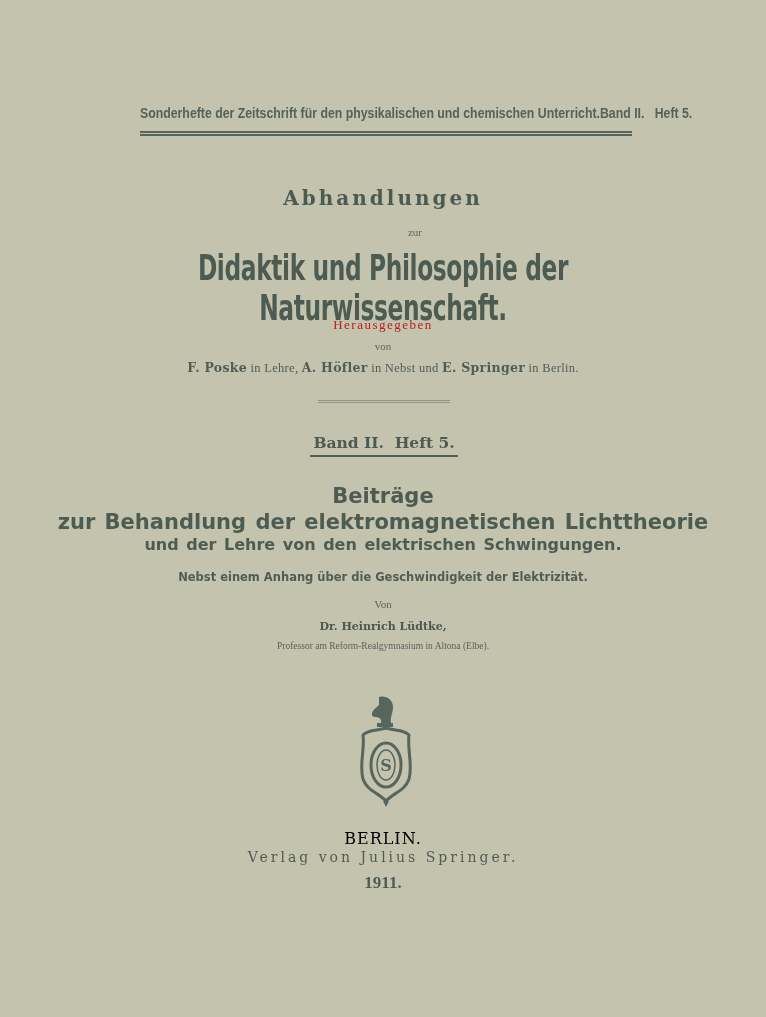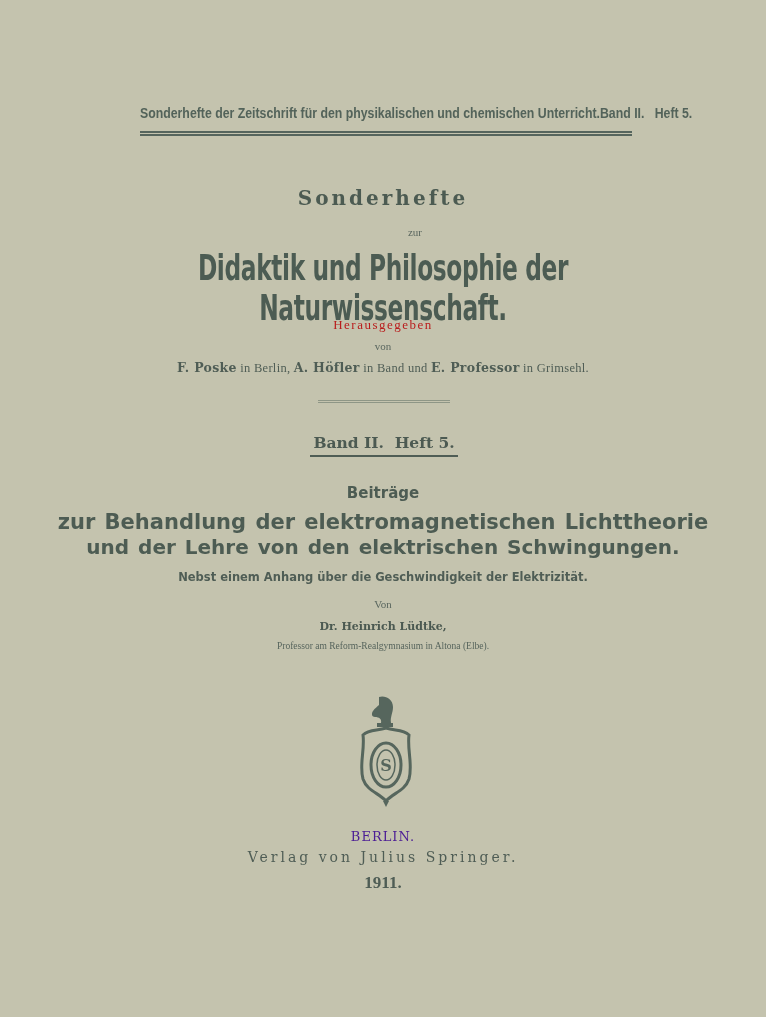--- a/index.html
+++ b/index.html
@@ -23,57 +23,57 @@
       transform:scaleX(0.74); transform-origin:383px 0; letter-spacing:-0.5px; }
     .hrsg { top:317px; font-family:"Liberation Serif",serif; font-size:13px; letter-spacing:1.5px; color:#b91c1c; }
     .von1 { top:340px; font-family:"Liberation Serif",serif; font-size:11px; color:#5a675f; }
     .editors { top:360px; font-family:"Liberation Serif",serif; font-size:12.5px; color:#4f5d55; letter-spacing:0.3px; }
     .editors b { font-family:"DejaVu Serif",serif; font-size:12.5px;text-align:right; }
     .rule-short { position:absolute; left:318px; width:132px; top:400px; height:3px;
       border-top:1px solid #8e9686; border-bottom:1px solid #8e9686; box-sizing:border-box; }
     .band { position:absolute; left:310px; width:148px; top:433px; height:22px; text-align:center;
       font-family:"DejaVu Serif",serif; font-size:15.5px; font-weight:bold; color:#4c5a52;
       border-bottom:2px solid #4f5d55; }
-    .beitraege { top:484px; font-family:"DejaVu Sans",sans-serif; font-size:15px; font-weight:bold; color:#4d5c53; }
+    .beitraege { top:484px; font-family:"DejaVu Sans",sans-serif; font-size:21px; font-weight:bold; color:#4d5c53; }
     .title1 { top:510px; font-family:"DejaVu Sans",sans-serif; font-size:21px; font-weight:bold; color:#4d5c53; word-spacing:2px; }
-    .title2 { top:535px; font-family:"DejaVu Sans",sans-serif; font-size:20px; font-weight:bold; color:#4d5c53; word-spacing:2px; }
+    .title2 { top:535px; font-family:"DejaVu Sans",sans-serif; font-size:16px; font-weight:bold; color:#4d5c53; word-spacing:2px; }
     .nebst { top:570px; font-family:"DejaVu Sans",sans-serif; font-size:11.5px; font-weight:bold; color:#4f5d55; }
     .von2 { top:598px; font-family:"Liberation Serif",serif; font-size:11px; color:#5a675f; }
     .author { top:620px; font-family:"DejaVu Serif",serif; font-size:11px; font-weight:bold; color:#4b5951; }
     .affil { top:641px; font-family:"Liberation Serif",serif; font-size:9.5px; color:#56645c; }
     .logo { position:absolute; left:355px; top:695px; width:62px; height:115px; }
-    .berlin { top:829px; font-family:"DejaVu Serif",serif; font-size:13px; color:#4c1d95; letter-spacing:1px; }
+    .berlin { top:829px; font-family:"DejaVu Serif",serif; font-size:16px; color:#000000; letter-spacing:1px; }
     .verlag { top:849px; font-family:"DejaVu Serif",serif; font-size:14px; color:#4f5d55; letter-spacing:3px; }
     .year { top:873px; font-family:"Liberation Serif",serif; font-size:17px; color:#4f5d55; font-weight:bold; }
   </style>
 </head>
 <body>
 
 <div class="series">
   <span>Sonderhefte der Zeitschrift für den physikalischen und chemischen Unterricht.</span>
   <span>
     <span>Band II.</span>&nbsp;&nbsp;
     <span>Heft 5.</span>
   </span>
 </div>
 <div class="rule-double"></div>
 
-<div class="abs abh">Sonderhefte</div>
+<div class="abs abh">Abhandlungen</div>
 <div class="abs zur">zur</div>
 <div class="abs didaktik">Didaktik und Philosophie der Naturwissenschaft.</div>
 
 <div class="abs hrsg">Herausgegeben</div>
 <div class="abs von1">von</div>
 <div class="abs editors">
   <b>F. Poske</b>
-  <span>in Berlin,</span>
+  <span>in Lehre,</span>
   <b>A. Höfler</b>
-  <span>in Band und</span>
-  <b>E. Professor</b>
-  <span>in Grimsehl.</span>
+  <span>in Nebst und</span>
+  <b>E. Springer</b>
+  <span>in Berlin.</span>
 </div>
 
 <div class="rule-short"></div>
 <div class="band" style="white-space:pre">Band II.  Heft 5.</div>
 
 <div class="abs beitraege">Beiträge</div>
 <div class="abs title1">zur Behandlung der elektromagnetischen Lichttheorie</div>
 <div class="abs title2">und der Lehre von den elektrischen Schwingungen.</div>
 <div class="abs nebst">Nebst einem Anhang über die Geschwindigkeit der Elektrizität.</div>
 

